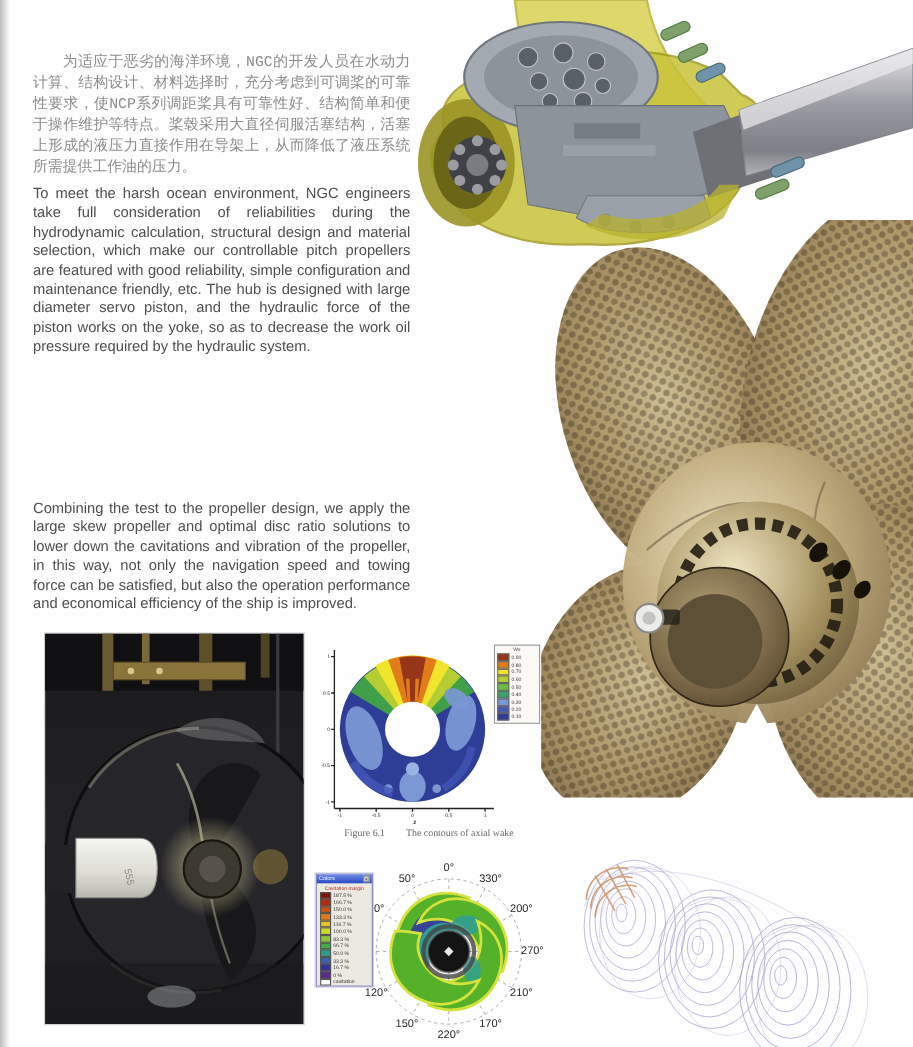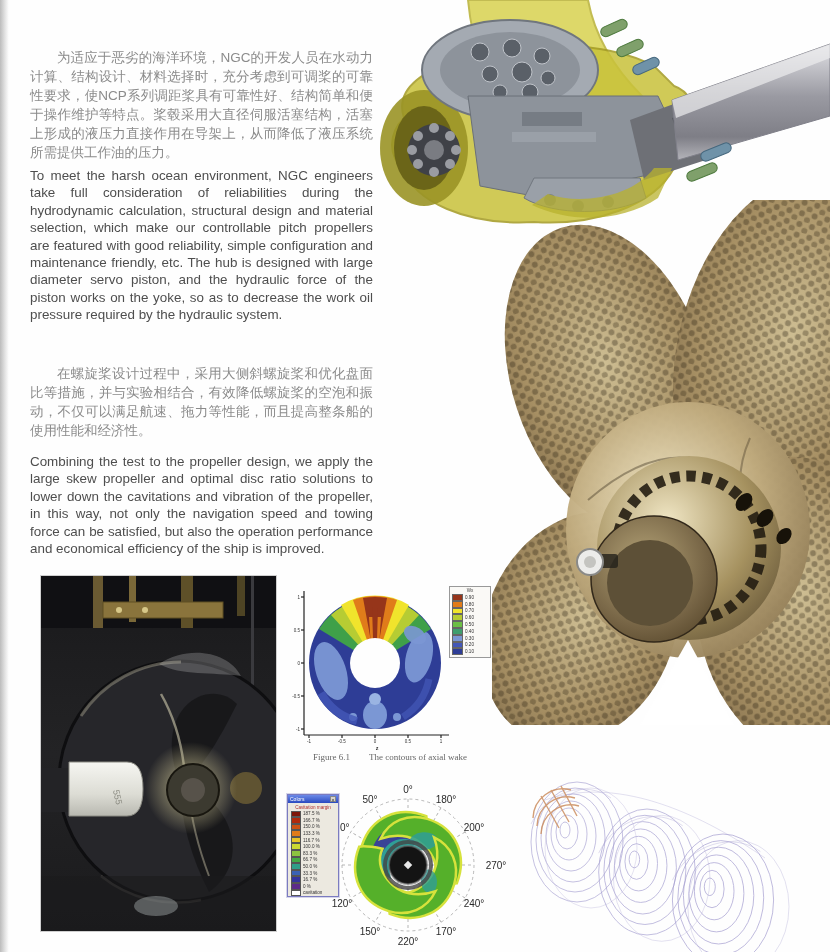--- a/index.html
+++ b/index.html
@@ -3,21 +3,21 @@
 <meta charset="utf-8">
 <style>
   html,body{margin:0;padding:0;background:#ffffff;}
   .page{position:relative;width:830px;height:952px;background:#fefefe;overflow:hidden;
         font-family:"Liberation Sans",sans-serif;}
   .abs{position:absolute;}
   .edge-strip{position:absolute;left:0;top:0;width:9px;height:952px;
         background:linear-gradient(90deg,#bcbcbc,#e6e6e6 60%,#ffffff);}
   .para{position:absolute;left:30px;width:343px;text-align:justify;}
   .cn{font-size:13.5px;line-height:19px;color:#8b8b8b;text-indent:2em;
-      font-family:Liberation Sans, sans-serif;}
+      font-family:Liberation Mono, monospace;}
   .en{font-family:Liberation Sans, sans-serif;font-size:13.4px;line-height:17.4px;color:#4e4e4e;}
   .photo-frame{border:1px solid #cfcfcf;}
   .caption{position:absolute;left:283px;top:752px;width:214px;text-align:center;
       font-family:"Liberation Serif",serif;font-size:9px;color:#666;}
   .caption .cap-label{margin-right:19px;}
   
   .cbar{position:absolute;left:449px;top:586px;width:36px;background:#faf9f6;
       border:1px solid #999;padding:1px 2px 2px 2px;}
   .cb-title{font-size:4.6px;color:#444;text-align:center;line-height:6px;}
   .cb-row{display:flex;gap:2px;align-items:center;height:6.8px;}
@@ -41,21 +41,20 @@
       font-family:"Liberation Sans",sans-serif;}
 </style>
 </head>
 <body>
 
 <div class="page">
   <div class="edge-strip"></div>
 
   <div class="para cn" style="top:48px">为适应于恶劣的海洋环境，NGC的开发人员在水动力计算、结构设计、材料选择时，充分考虑到可调桨的可靠性要求，使NCP系列调距桨具有可靠性好、结构简单和便于操作维护等特点。桨毂采用大直径伺服活塞结构，活塞上形成的液压力直接作用在导架上，从而降低了液压系统所需提供工作油的压力。</div>
   <div class="para en" style="top:167px">To meet the harsh ocean environment, NGC engineers take full consideration of reliabilities during the hydrodynamic calculation, structural design and material selection, which make our controllable pitch propellers are featured with good reliability, simple configuration and maintenance friendly, etc. The hub is designed with large diameter servo piston, and the hydraulic force of the piston works on the yoke, so as to decrease the work oil pressure required by the hydraulic system.</div>
-  <div class="para cn" style="top:364px">在螺旋桨设计过程中，采用大侧斜螺旋桨和优化盘面比等措施，并与实验相结合，有效降低螺旋桨的空泡和振动，不仅可以满足航速、拖力等性能，而且提高整条船的使用性能和经济性。</div>
   <div class="para en" style="top:453px">Combining the test to the propeller design, we apply the large skew propeller and optimal disc ratio solutions to lower down the cavitations and vibration of the propeller, in this way, not only the navigation speed and towing force can be satisfied, but also the operation performance and economical efficiency of the ship is improved.</div>
 
   <svg class="abs" style="left:372px;top:0" width="458" height="232" viewBox="0 0 458 232">
     <defs>
       <linearGradient id="shaftGrad" x1="0" y1="0" x2="0" y2="1">
         <stop offset="0" stop-color="#e2e2e6"></stop>
           <stop offset="0.45" stop-color="#9a9aa2"></stop>
         <stop offset="0.8" stop-color="#7e7e86"></stop>
           <stop offset="1" stop-color="#b4b4ba"></stop>
       </linearGradient>
@@ -368,24 +367,24 @@
       <rect x="97" y="85" width="6" height="6" transform="rotate(45 100 88)" fill="#e8e8e8"></rect>
     </svg>
     <span class="ang" style="left:100px;top:12px">0°</span>
     <span class="ang" style="left:62px;top:22px">50°</span>
     <span class="ang" style="left:34px;top:50px">60°</span>
     <span class="ang" style="left:24px;top:88px">90°</span>
     <span class="ang" style="left:34px;top:126px">120°</span>
     <span class="ang" style="left:62px;top:154px">150°</span>
     <span class="ang" style="left:100px;top:164px">220°</span>
     <span class="ang" style="left:138px;top:154px">170°</span>
-    <span class="ang" style="left:166px;top:126px">240°</span>
-    <span class="ang" style="left:188px;top:88px">270°</span>
+    <span class="ang" style="left:166px;top:126px">210°</span>
+    <span class="ang" style="left:176px;top:88px">270°</span>
     <span class="ang" style="left:166px;top:50px">200°</span>
-    <span class="ang" style="left:138px;top:22px">180°</span>
+    <span class="ang" style="left:138px;top:22px">330°</span>
   </div>
 
   <div class="polar-legend">
     <div class="pl-titlebar">
       <span>Colors</span>
       <span class="pl-close">×</span>
     </div>
     <div class="pl-sub">Cavitation margin</div>
     <div class="pl-row">
         <span class="pl-sw" style="background: rgb(126, 22, 8);"></span>

